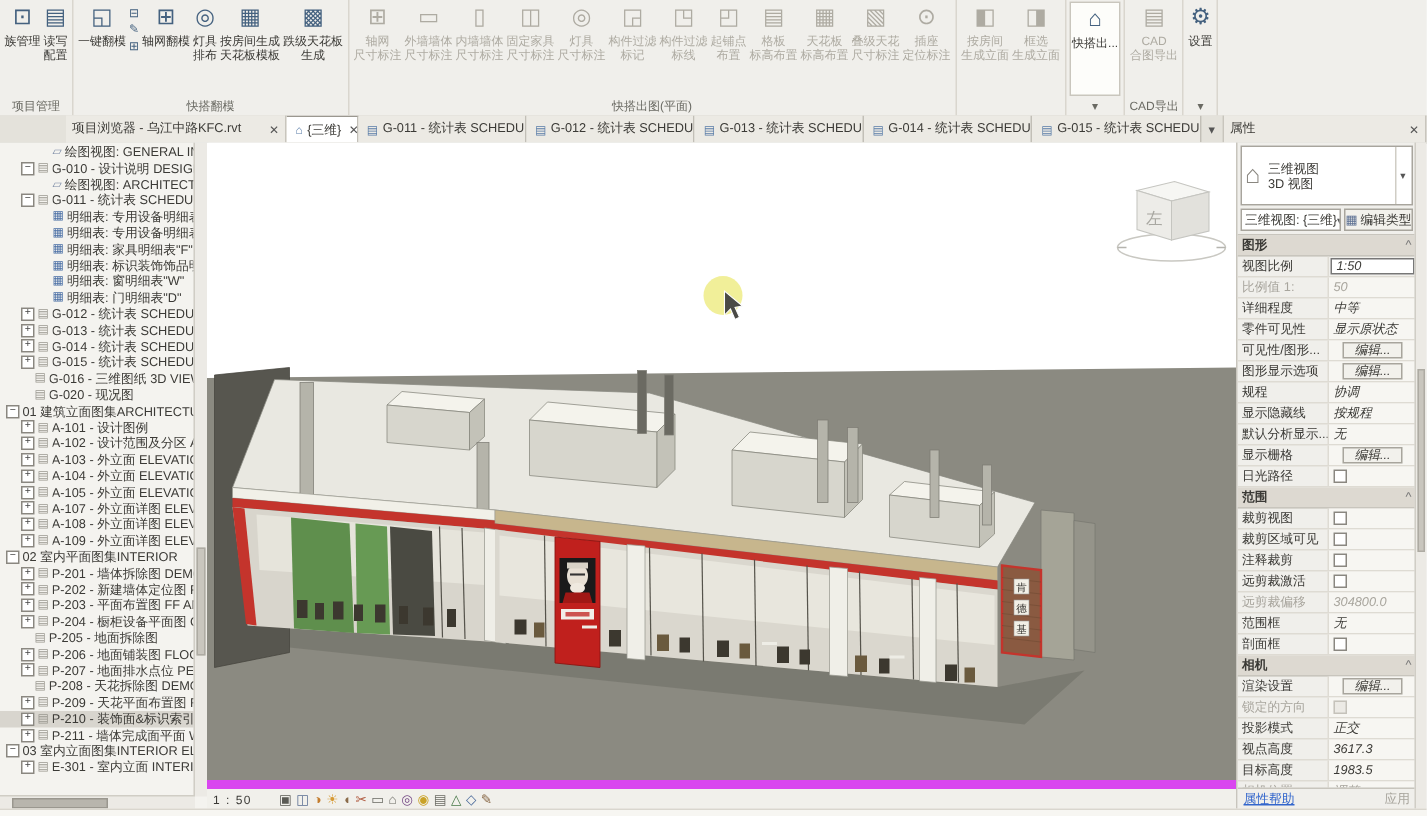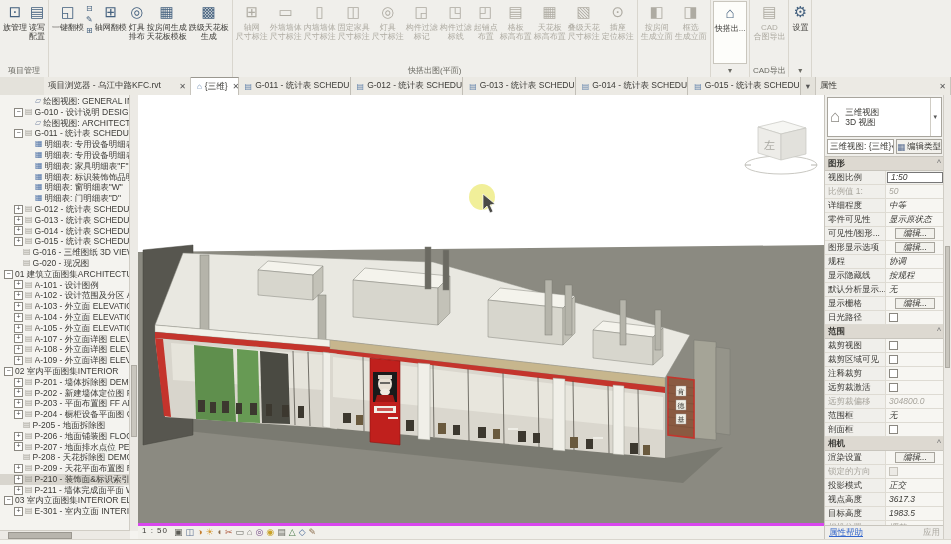--- a/index.html
+++ b/index.html
@@ -45,21 +45,21 @@
   .tico{font-size:8px;flex:none;}
   .tico.view{color:#7a8aa5;} .tico.sheet{color:#9a9890;} .tico.sched{color:#4a6fa5;}
   .tlbl{overflow:hidden;}
   #tree-vscroll{position:absolute;top:0;right:0;width:8px;bottom:9px;background:#eceae5;border-left:1px solid #d0cdc5;}
   #tree-vthumb{position:absolute;left:1px;right:1px;top:62%;height:70px;background:#c9c6be;border:1px solid #aeaba3;}
   #tree-hscroll{position:absolute;left:0;right:8px;bottom:0;height:9px;background:#eceae5;border-top:1px solid #d0cdc5;}
   #tree-hthumb{position:absolute;top:1px;bottom:1px;left:8px;width:62px;background:#b8b5ad;border:1px solid #9a978f;}
   
   #viewport{position:absolute;top:95px;left:138px;right:126px;bottom:4px;background:#ffffff;overflow:hidden;}
   #vcbar{position:absolute;left:0;right:0;bottom:0;height:14px;background:#f1f0eb;
-         border-top:3px solid #d946ef;display:flex;gap:2px;padding:0 4px;font-size:8px;}
+         border-top:6px solid #d946ef;display:flex;align-items:center;gap:14px;padding:0 4px;font-size:8px;}
   #vcbar .scale{color:#3b3a36;margin-right:4px;letter-spacing:1px;}
   #vcbar .vico{font-size:9px;line-height:12px;}
   
   #props{position:absolute;top:95px;right:7px;width:119px;bottom:4px;background:#f0efeb;
          border-left:1px solid #c8c5bd;font-size:8.5px;overflow:hidden;}
   #type-box{height:38px;margin:2px 2px 0 2px;background:#fff;border:1px solid #a8a59d;
             display:flex;align-items:center;gap:5px;padding:0 2px;}
   #type-box .house{font-size:17px;color:#8a8780;}
   #type-box .tname{line-height:10px;}
   #type-box .dd{margin-left:auto;color:#555;font-size:7px;border-left:1px solid #d0cdc5;
@@ -149,20 +149,21 @@
           </div>
         </div>
         <div class="rbtn">
           <div class="rico">▩</div>
           <div class="rlbl">
             <div>跌级天花板</div>
             <div>生成</div>
           </div>
         </div>
       </div>
+      <div class="rlabel">快搭翻模</div>
     </div>
     <div class="rgroup">
       <div class="ritems">
         <div class="rbtn dis">
           <div class="rico">⊞</div>
           <div class="rlbl">
             <div>轴网</div>
             <div>尺寸标注</div>
           </div>
         </div>

